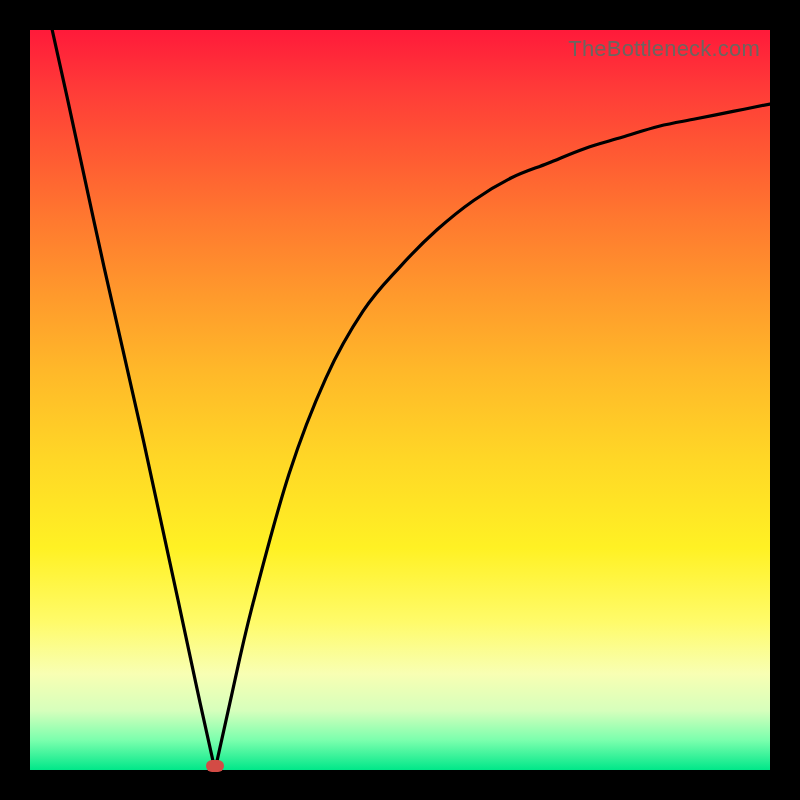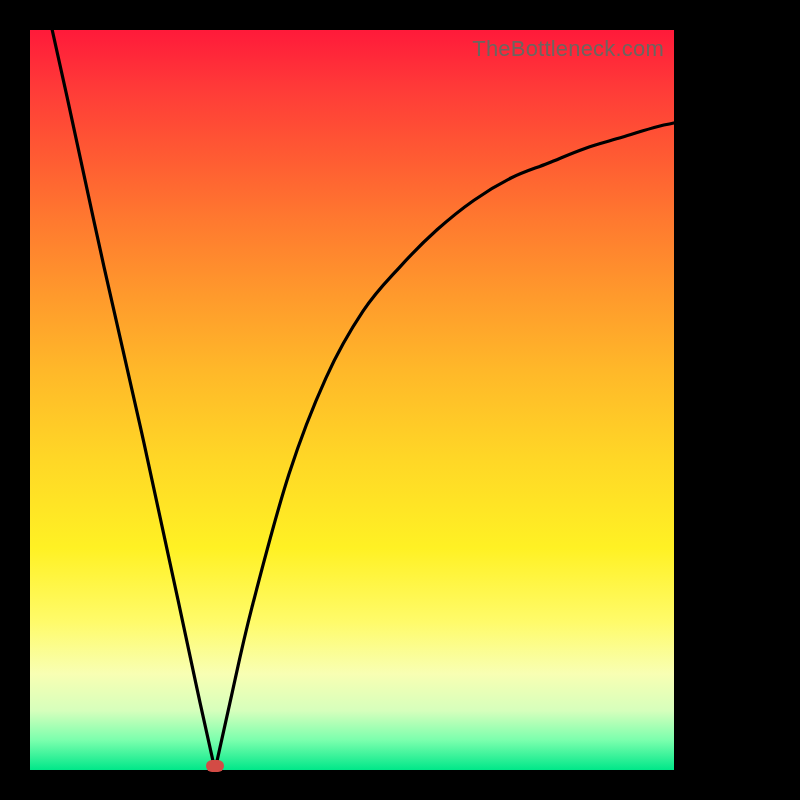--- a/index.html
+++ b/index.html
@@ -8,21 +8,21 @@
     width: 800px;
     height: 800px;
     background: #000;
     overflow: hidden;
     font-family: Arial, Helvetica, sans-serif;
   }
   .frame {
     position: absolute;
     left: 30px;
     top: 30px;
-    width: 644px;
+    width: 740px;
     height: 740px;
     background: linear-gradient(to bottom,
       #ff1a3a 0%,
       #ff3b38 8%,
       #ff5733 16%,
       #ff7a2f 26%,
       #ff9a2c 36%,
       #ffb829 46%,
       #ffd726 58%,
       #fff124 70%,

